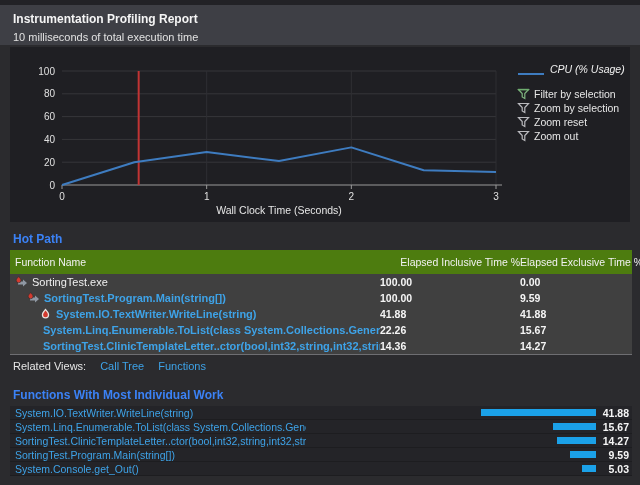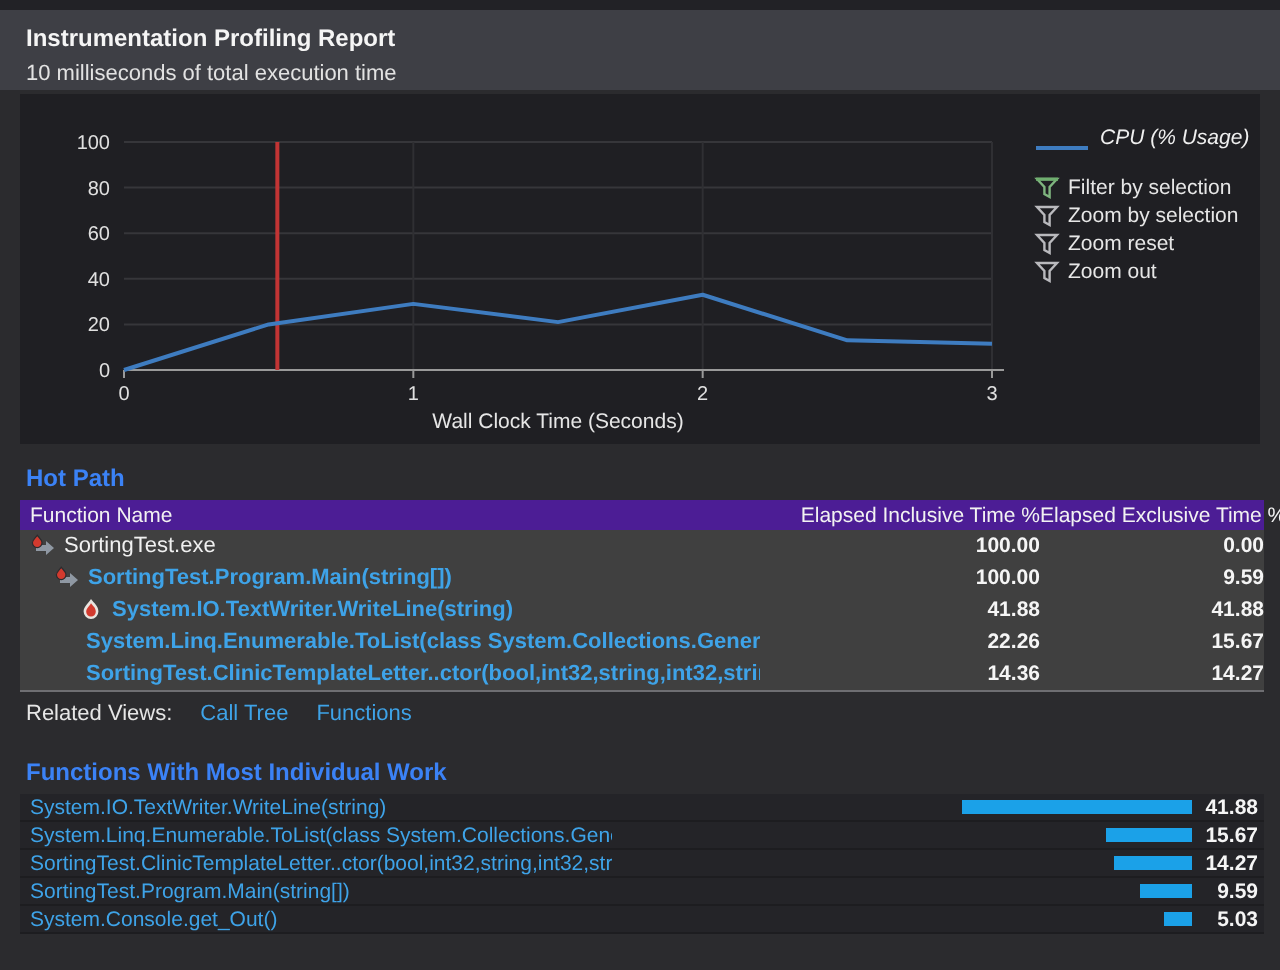--- a/index.html
+++ b/index.html
@@ -20,32 +20,32 @@
   .legend-label { font-size:10.5px; color:#efefef; }
   .chart-actions { position:absolute; left:507px; top:40px; }
   .chart-action { display:flex; align-items:center; gap:4px; height:14px; cursor:pointer; }
   .chart-action span { font-size:10.5px; color:#e6e6e6; }
 
   .section-title { font-size:12px; font-weight:bold; color:#3b82f6; padding:0 13px; }
   .hotpath-title { margin-top:10px; }
   .fwmiw-title { margin-top:13px; }
 
   .tbl { margin:4px 8px 0 10px; }
-  .tbl-head { display:flex; background:#4c1d95; height:15px; align-items:center; }
+  .tbl-head { display:flex; background:#4d7c0f; height:24px; align-items:center; }
   .tbl-head .hc { font-size:10.5px; color:#f2f2f2; white-space:nowrap; }
   .hc-name { flex:1; padding-left:5px; }
   .hc-num { text-align:right; }
   .hc-inc { width:140px; }
   .hc-exc { width:112px; }
 
   .hp-row { display:flex; height:16px; align-items:center; background:#404040; }
   .hp-name { flex:1; display:flex; align-items:center; gap:4px; overflow:hidden; white-space:nowrap; }
   .hp-label { font-weight:bold; color:#3ea3e8; cursor:pointer; }
   .hp-label.plain { color:#f0f0f0; cursor:default; font-weight:normal; }
-  .hp-num { width:140px; text-align:right; font-weight:bold; color:#f5f5f5; font-size:10.5px; }
+  .hp-num { width:140px; font-weight:bold; color:#f5f5f5; font-size:10.5px; }
   .hp-num.exc { width:112px; }
 
   .divider { border-top:1px solid #6e6e72; margin:0 8px 0 10px; }
   .related { display:flex; gap:14px; padding:5px 13px 3px; align-items:center; }
   .related-label { color:#e6e6e6; }
   .related a, .rv-link { color:#3ea3e8; cursor:pointer; }
 
   .fw-row { display:flex; height:14px; align-items:center; background:#242428; border-bottom:1px solid #1d1d20; }
   .fw-name { flex:1; padding-left:5px; color:#3ea3e8; font-size:10.5px; white-space:nowrap; overflow:hidden; cursor:pointer; }
   .fw-barcell { width:290px; display:flex; justify-content:flex-end; align-items:center; }

